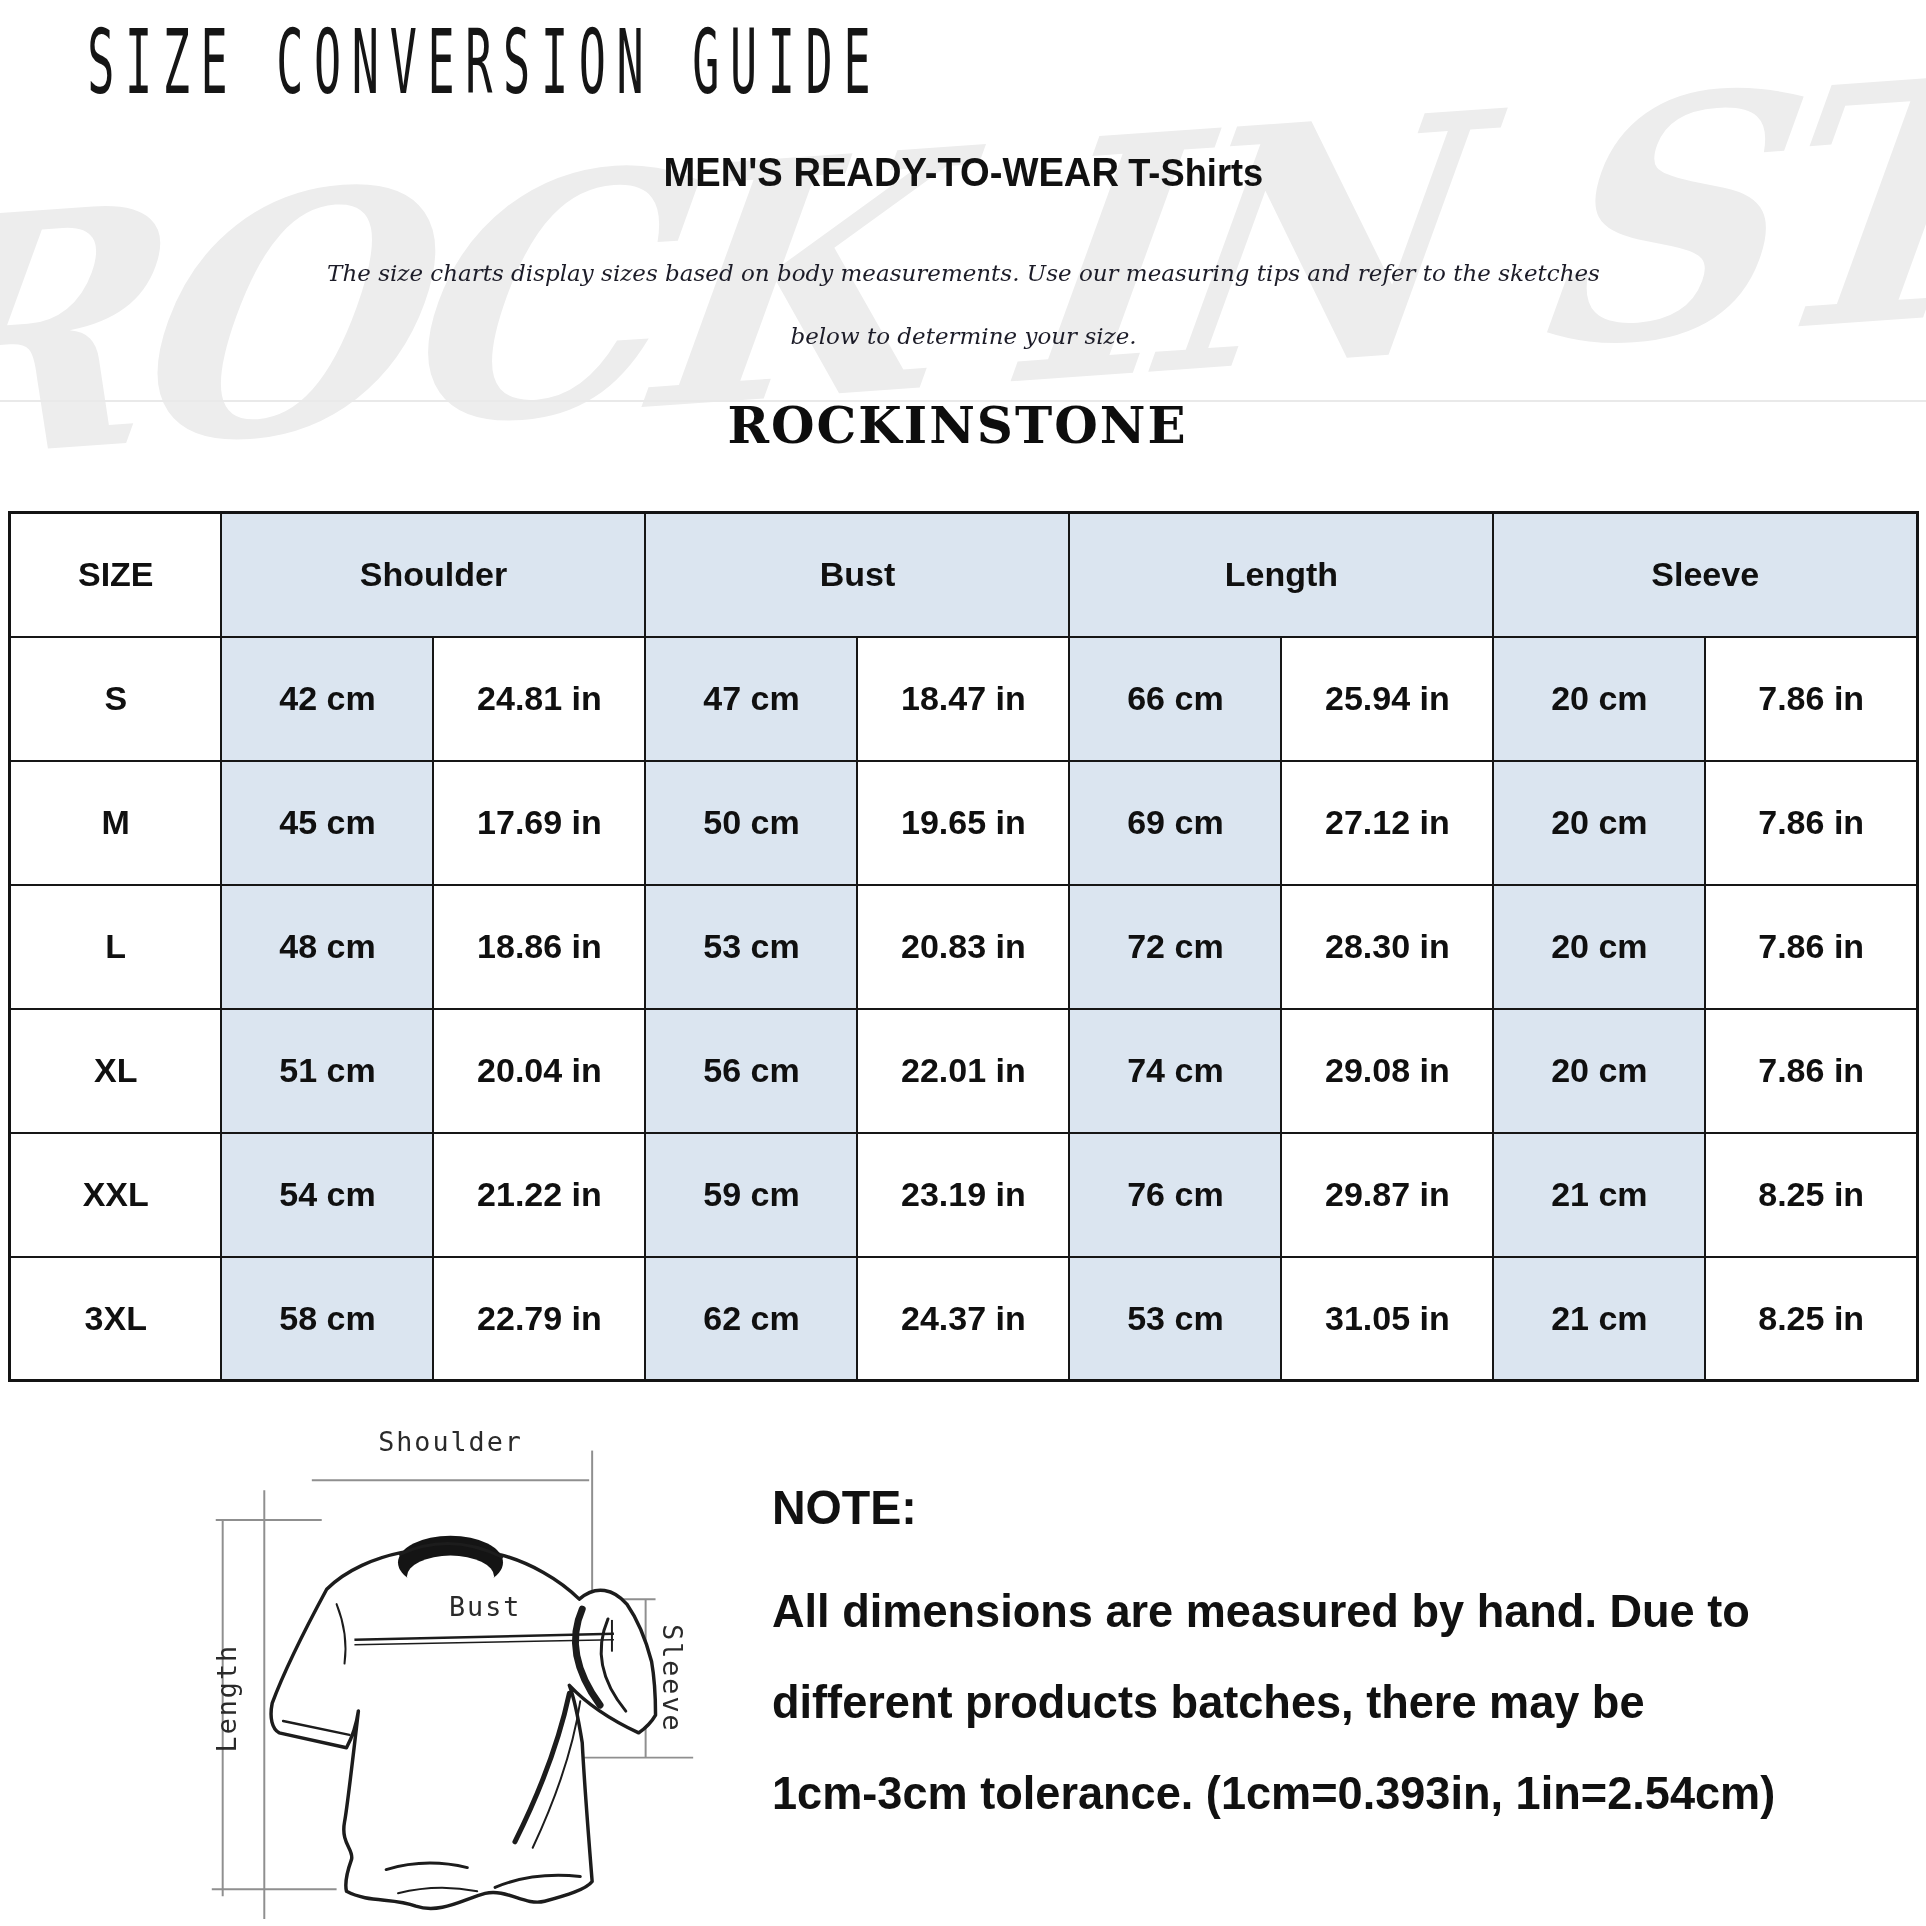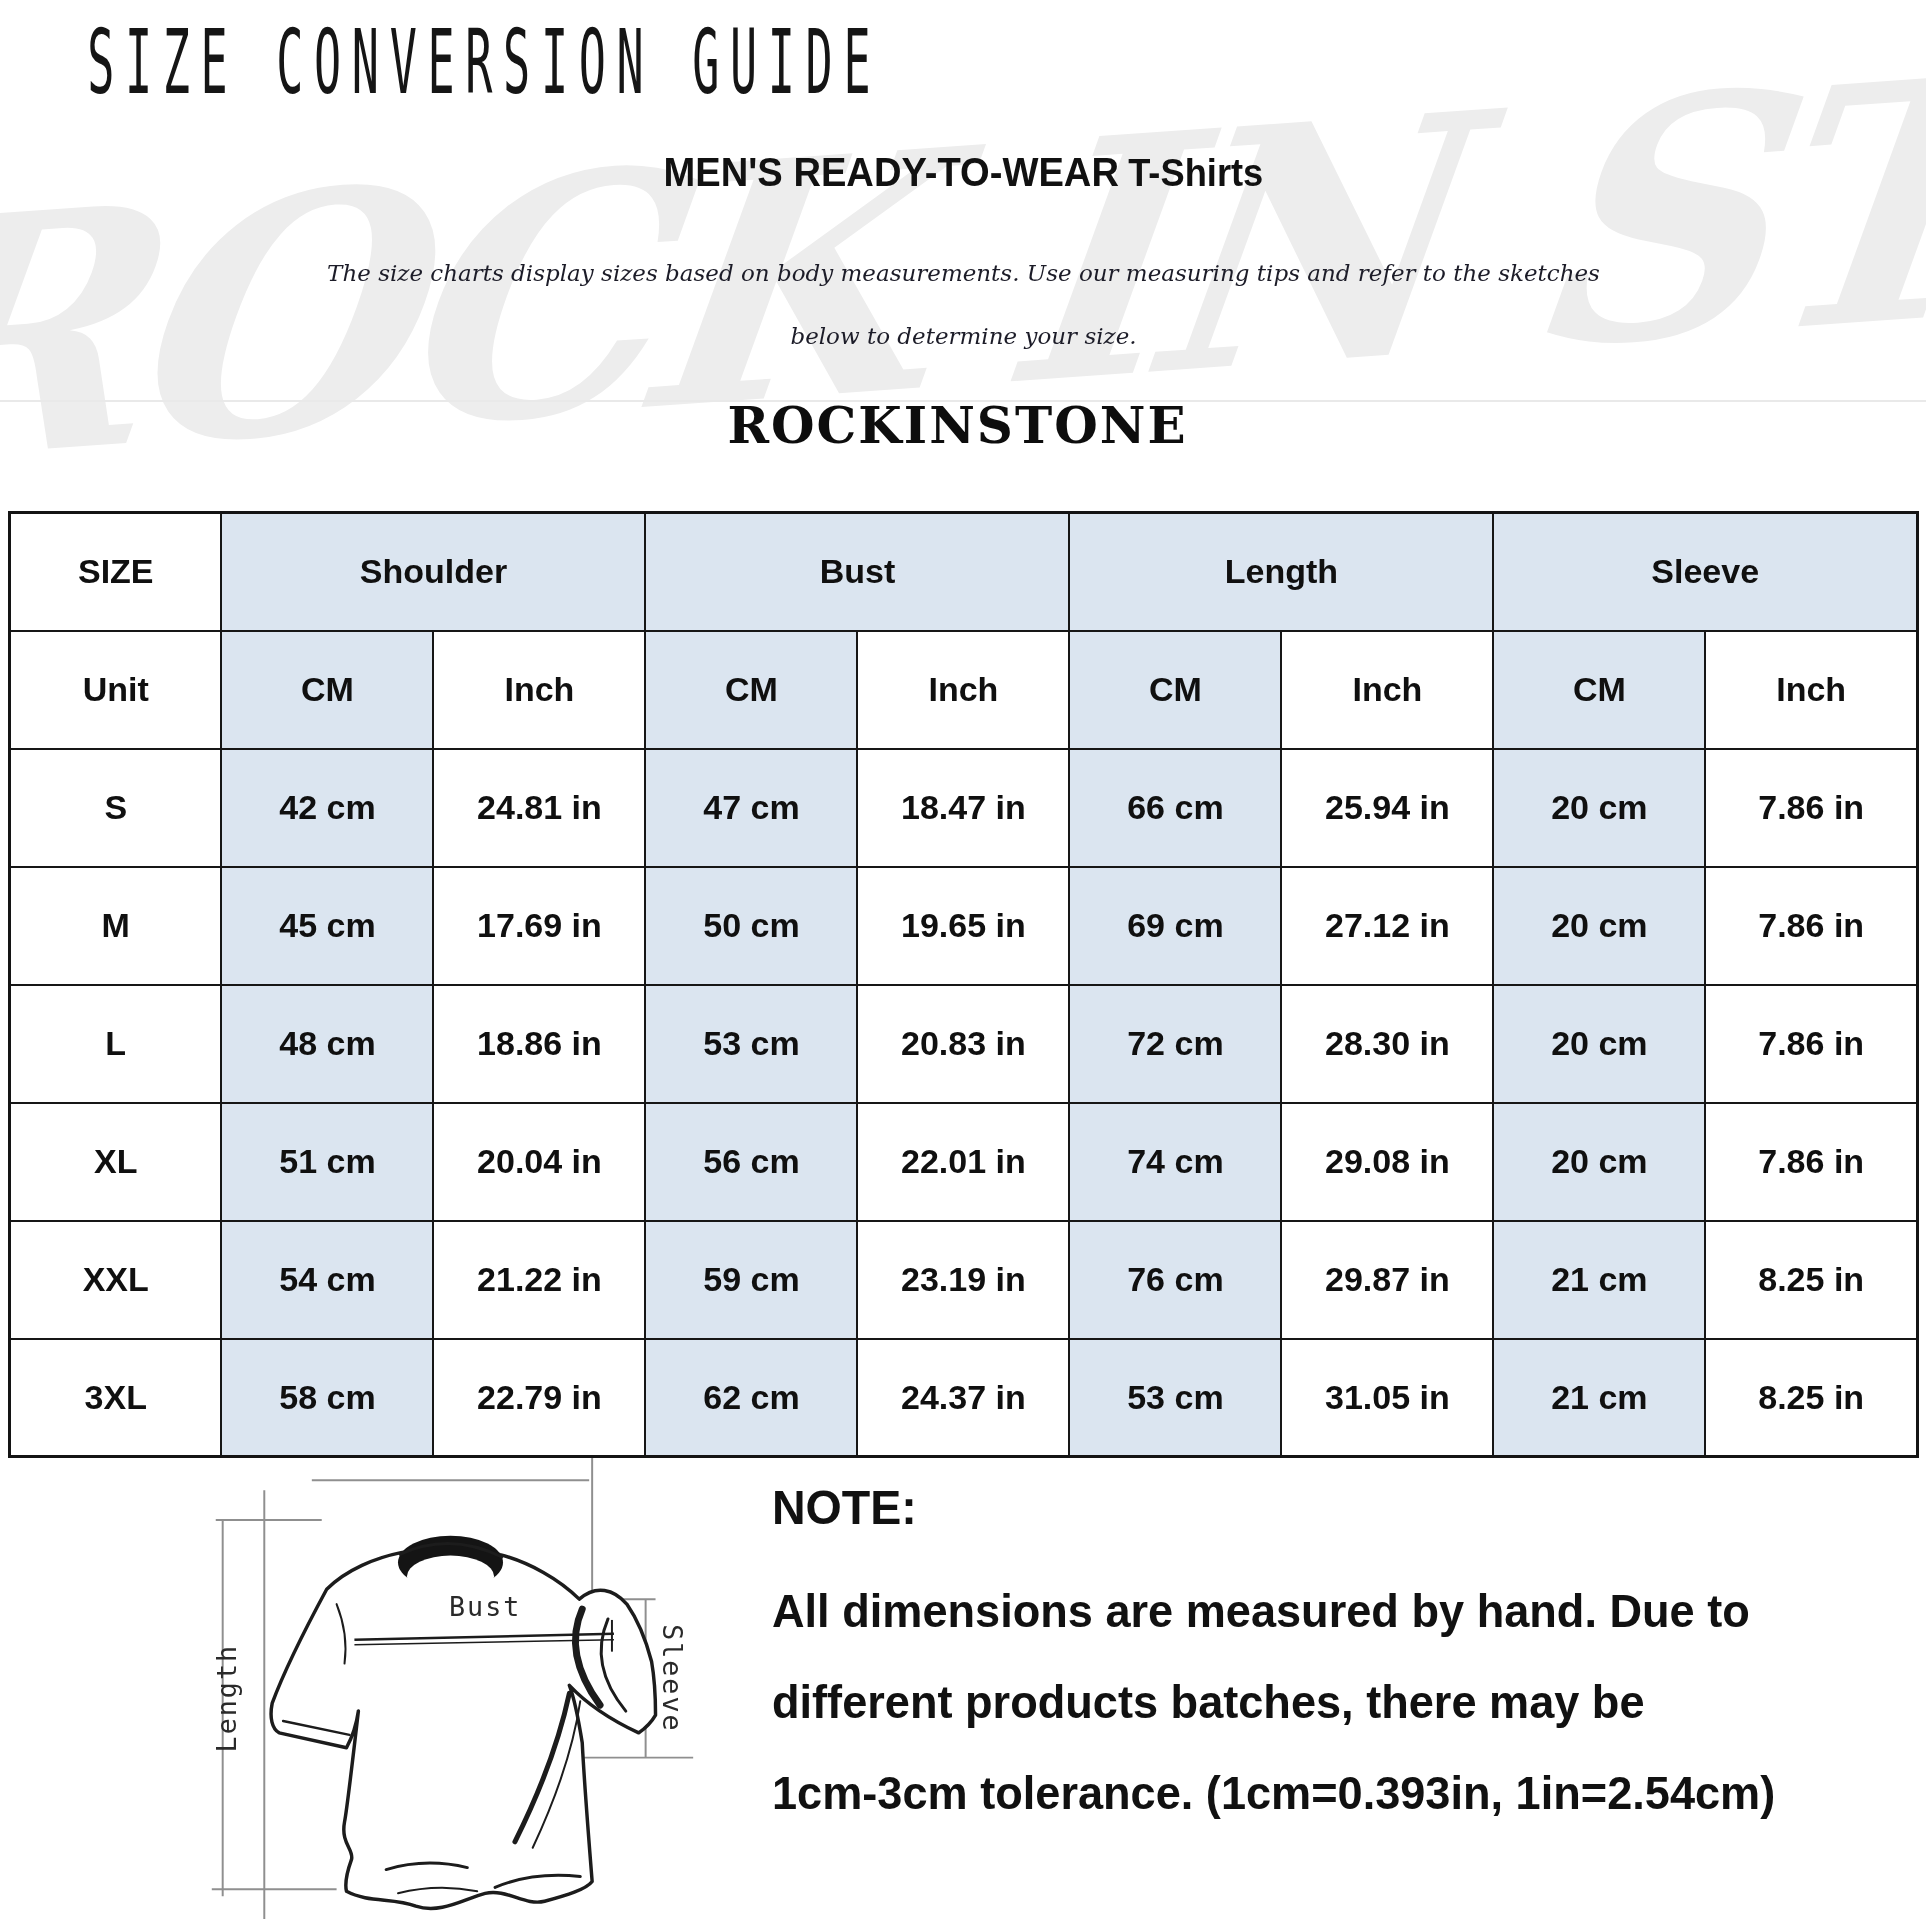--- a/index.html
+++ b/index.html
@@ -89,31 +89,20 @@
           <col style="width:11.111%">
           <col style="width:11.112%">
       </colgroup>
       <tbody>
           <tr>
         <td class="white group-h">SIZE</td>
         <td class="shade group-h" colspan="2">Shoulder</td>
         <td class="shade group-h" colspan="2">Bust</td>
         <td class="shade group-h" colspan="2">Length</td>
         <td class="shade group-h" colspan="2">Sleeve</td>
-      </tr>
-      <tr>
-        <td class="white">Unit</td>
-        <td class="shade">CM</td>
-        <td class="white">Inch</td>
-        <td class="shade">CM</td>
-        <td class="white">Inch</td>
-        <td class="shade">CM</td>
-        <td class="white">Inch</td>
-        <td class="shade">CM</td>
-        <td class="white">Inch</td>
       </tr>
       <tr>
         <td class="white size-label">S</td>
         <td class="shade">42 cm</td>
         <td class="white">24.81 in</td>
         <td class="shade">47 cm</td>
         <td class="white">18.47 in</td>
         <td class="shade">66 cm</td>
         <td class="white">25.94 in</td>
         <td class="shade">20 cm</td>

